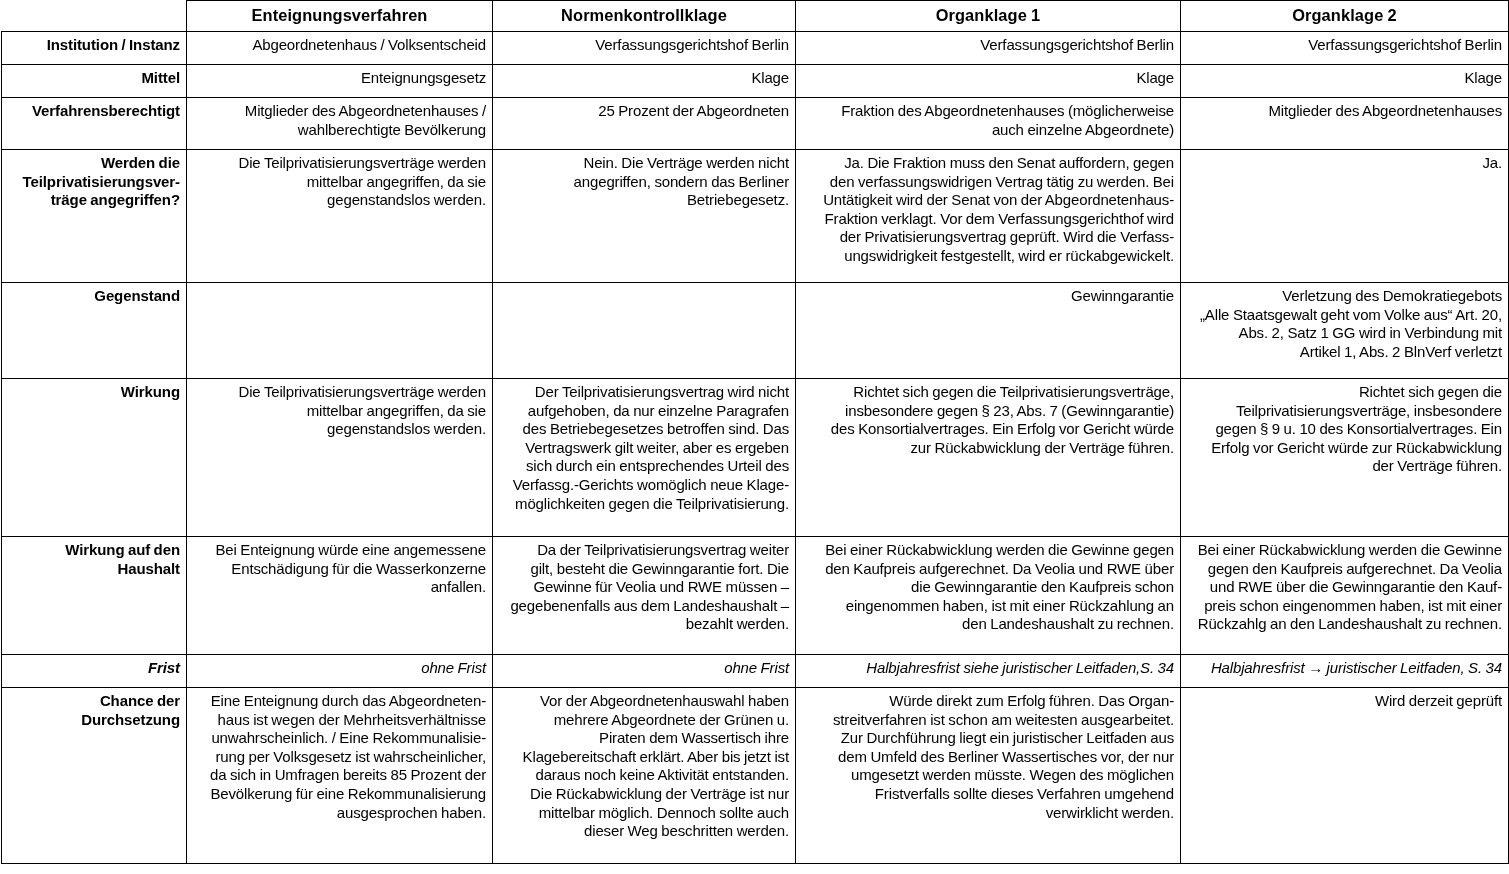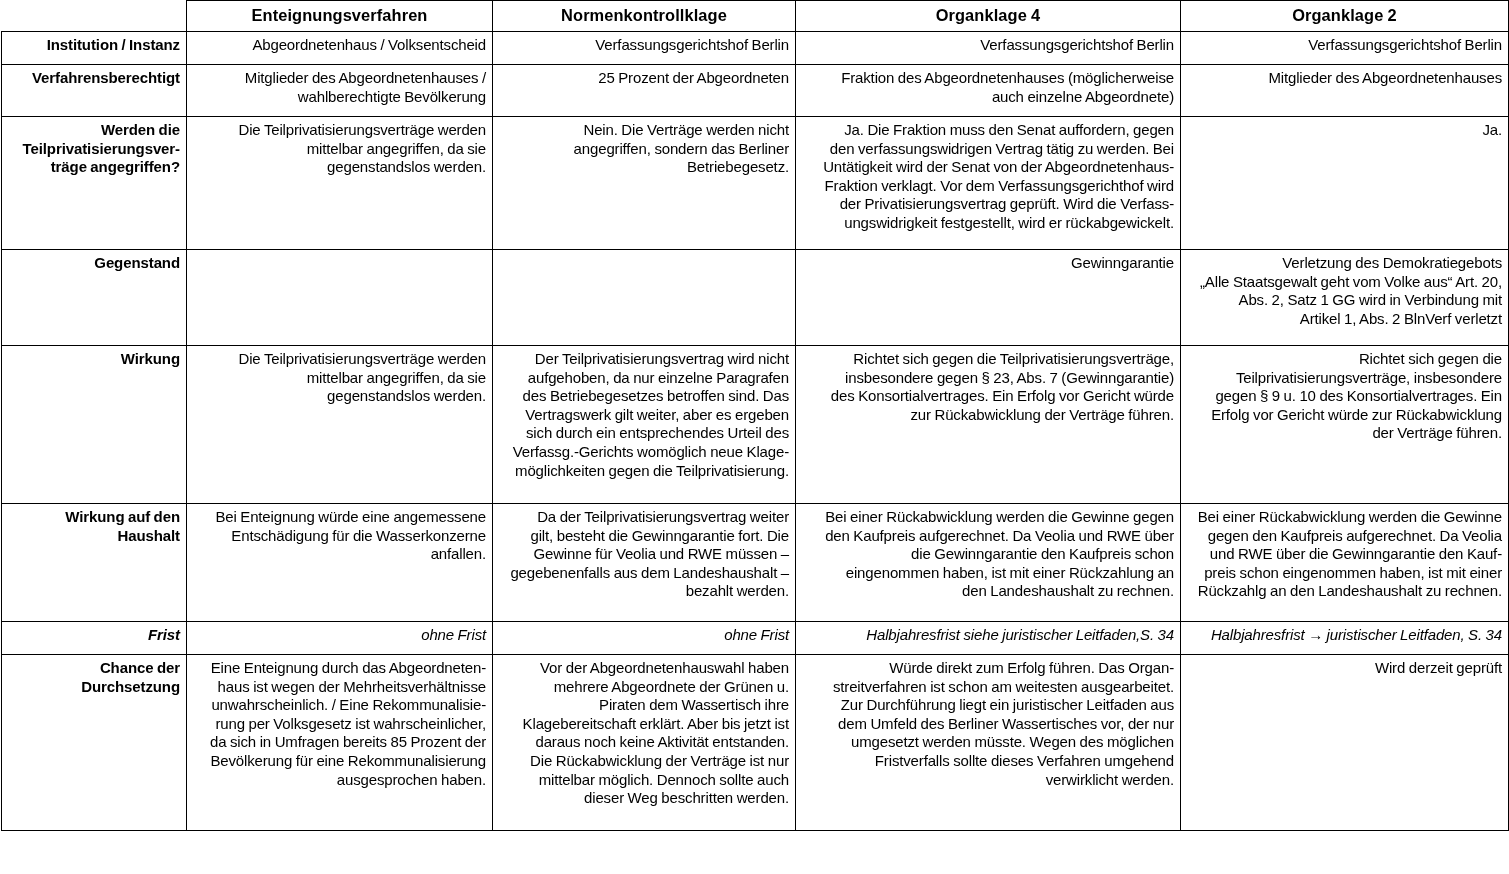--- a/index.html
+++ b/index.html
@@ -91,31 +91,38 @@
         <col class="c-col1">
         <col class="c-col2">
         <col class="c-col3">
         <col class="c-col4">
     </colgroup>
     <thead>
       <tr>
         <th class="corner"></th>
         <th>Enteignungsverfahren</th>
         <th>Normenkontrollklage</th>
-        <th>Organklage 4</th>
+        <th>Organklage 1</th>
         <th>Organklage 2</th>
       </tr>
     </thead>
     <tbody>
       <tr class="r-institution">
         <td class="rowlabel">Institution / Instanz</td>
         <td class="body">Abgeordnetenhaus / Volksentscheid</td>
         <td class="body">Verfassungsgerichtshof Berlin</td>
         <td class="body">Verfassungsgerichtshof Berlin</td>
         <td class="body">Verfassungsgerichtshof Berlin</td>
+      </tr>
+      <tr class="r-mittel">
+        <td class="rowlabel">Mittel</td>
+        <td class="body">Enteignungsgesetz</td>
+        <td class="body">Klage</td>
+        <td class="body">Klage</td>
+        <td class="body">Klage</td>
       </tr>
       <tr class="r-berechtigt">
         <td class="rowlabel">Verfahrensberechtigt</td>
         <td class="body">Mitglieder des Abgeordnetenhauses /
 wahlberechtigte Bevölkerung</td>
         <td class="body">25 Prozent der Abgeordneten</td>
         <td class="body">Fraktion des Abgeordnetenhauses (möglicherweise
 auch einzelne Abgeordnete)</td>
         <td class="body">Mitglieder des Abgeordnetenhauses</td>
       </tr>

